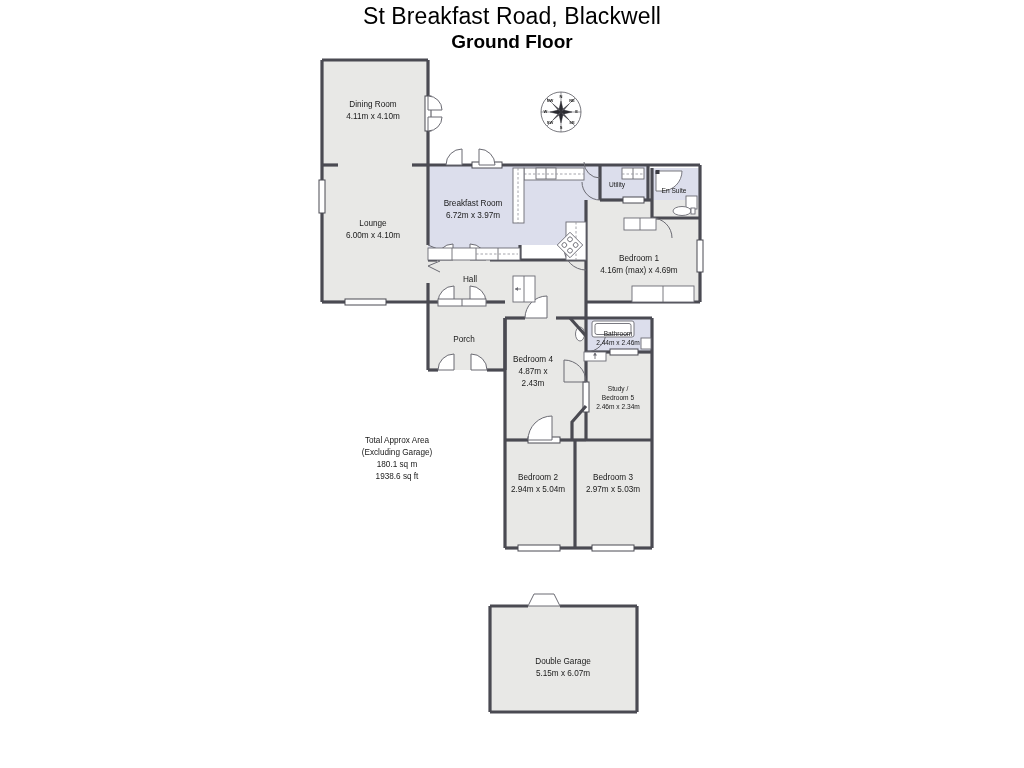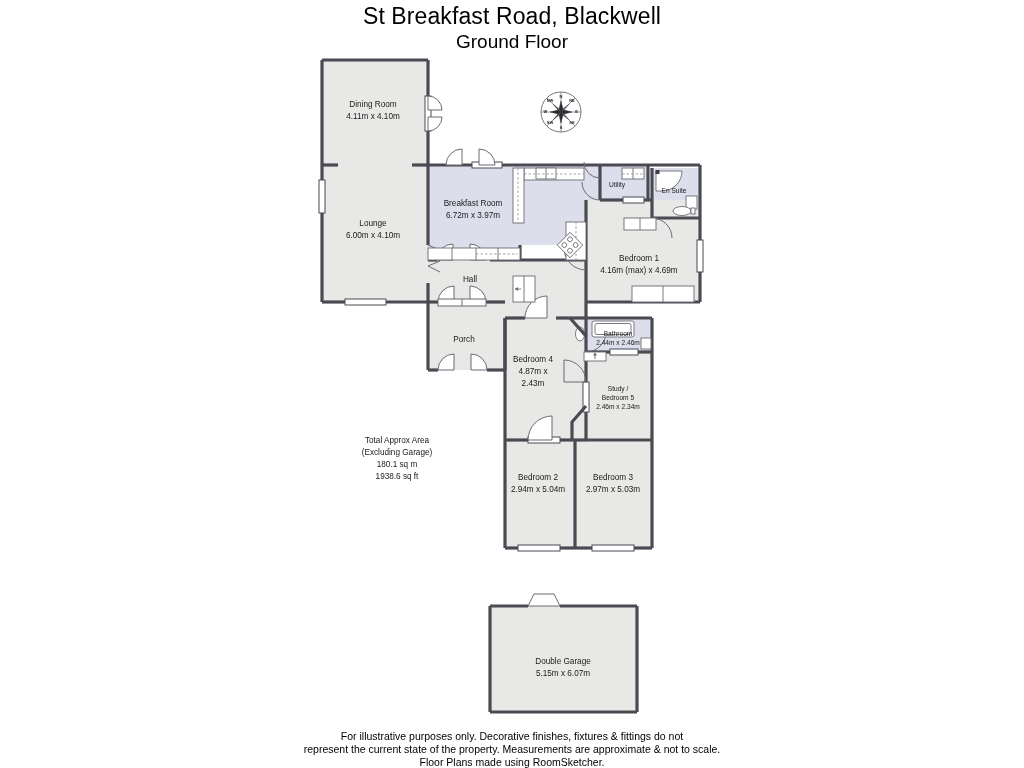--- a/index.html
+++ b/index.html
@@ -29,21 +29,21 @@
   }
   .title-main {
     font-size: 23px;
     line-height: 28px;
     font-weight: 400;
     letter-spacing: 0.1px;
   }
   .title-sub {
     font-size: 19px;
     line-height: 24px;
-    font-weight: 400;
+    font-weight: 700;
   }
   svg.plan {
     position: absolute;
     top: 0;
     left: 0;
     width: 1024px;
     height: 768px;
     display: block;
   }
   .footer {
@@ -387,19 +387,14 @@
 
     <g>
       <text class="area-label" x="397" y="441">Total Approx Area</text>
       <text class="area-label" x="397" y="453">(Excluding Garage)</text>
       <text class="area-label" x="397" y="465">180.1 sq m</text>
       <text class="area-label" x="397" y="477">1938.6 sq ft</text>
     </g>
 
   </svg>
 
-  <div class="footer">
-    <div>For illustrative purposes only. Decorative finishes, fixtures &amp; fittings do not</div>
-    <div>represent the current state of the property. Measurements are approximate &amp; not to scale.</div>
-    <div>Floor Plans made using RoomSketcher.</div>
-  </div>
 
 </div>
 
 </body></html>

